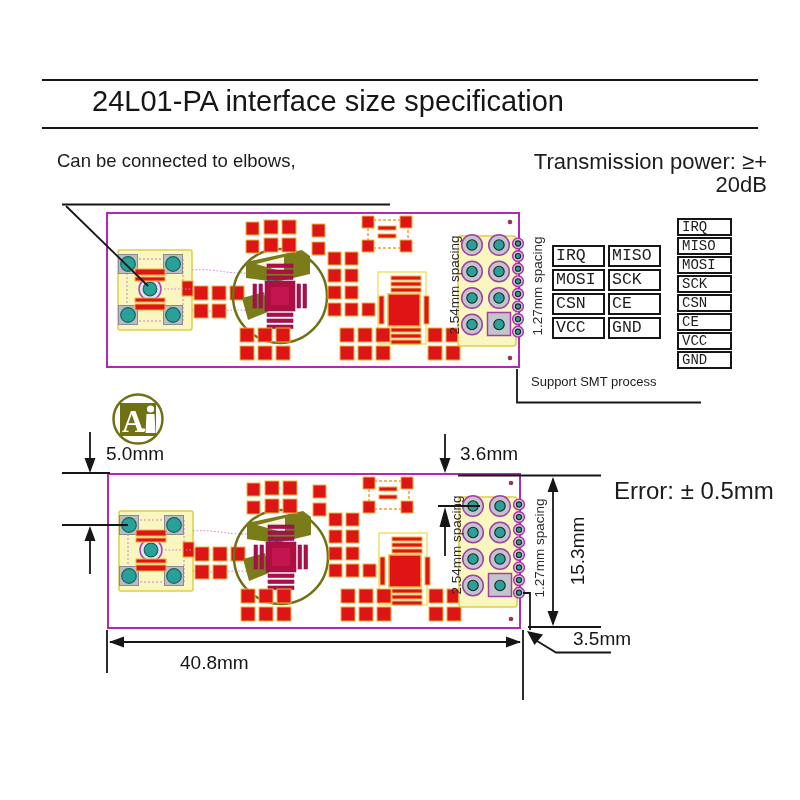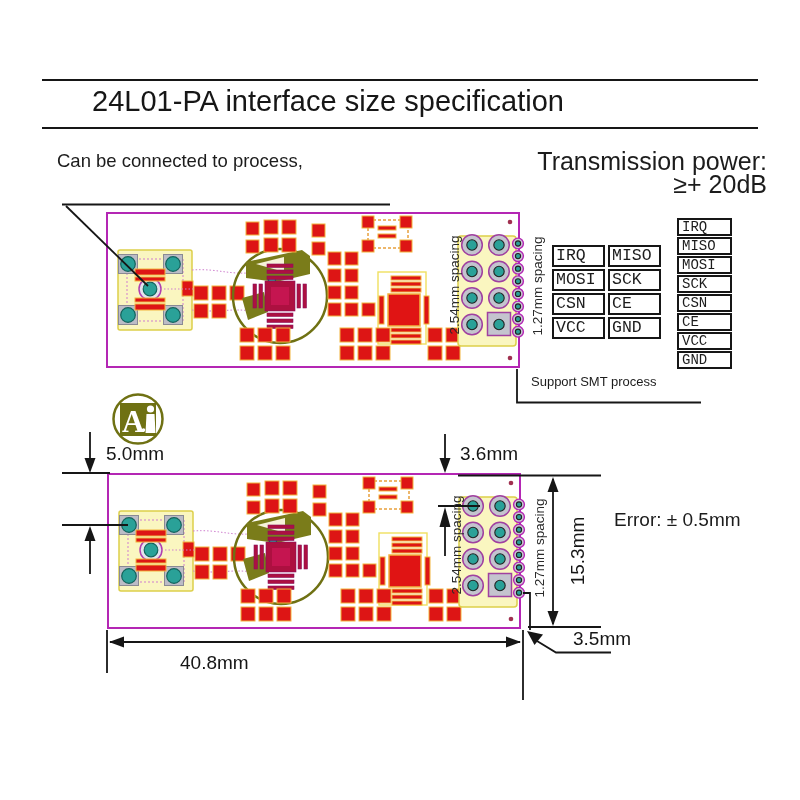--- a/index.html
+++ b/index.html
@@ -5,24 +5,24 @@
   html,body{margin:0;padding:0;}
   body{
     width:800px;height:800px;position:relative;background:#ffffff;
     font-family:"Liberation Sans", sans-serif;color:#1c1c1c;overflow:hidden;
   }
   .abs{position:absolute;}
   .rule{position:absolute;left:42px;width:716px;height:2px;background:#161616;}
   #title{position:absolute;left:0;top:85px;width:656px;text-align:center;
          font-size:29px;color:#161616;}
   .note{position:absolute;left:57px;top:149px;font-size:18.5px;line-height:23px;}
-  .tx{position:absolute;left:505px;top:150px;width:262px;font-size:25px;
+  .tx{position:absolute;left:505px;top:150px;width:262px;font-size:22px;
       line-height:23px;text-align:right;}
   .smt{position:absolute;left:531px;top:374px;font-size:13px;}
-  .err{position:absolute;left:614px;top:477px;font-size:19px;margin-top:32px;}
+  .err{position:absolute;left:614px;top:477px;font-size:24px;}
   .dim{position:absolute;font-size:19px;color:#161616;white-space:nowrap;}
   .rot{transform:rotate(-90deg);text-align:center;}
   .spacing{position:absolute;width:110px;height:16px;font-size:13.5px;color:#2a2a2a;
            text-align:center;transform:rotate(-90deg);white-space:nowrap;}
   table{position:absolute;border-collapse:separate;background:#fff;font-family:Liberation Mono, monospace;}
   .pt2{left:549px;top:243px;border-spacing:3px 2px;}
   .pt2 td{border:2px solid #161616;font-size:16.5px;width:45px;height:18px;
           line-height:18px;padding:0 2px;}
   .pl1{left:677px;top:217px;border-spacing:0 1px;}
   .pl1 td{border:2px solid #161616;font-size:14px;width:45px;height:11px;
@@ -248,21 +248,21 @@
     <path d="M146.5,414 L154.5,414 L155.5,433 L145.5,433 Z" fill="#ffffff"></path>
     <circle cx="143.5" cy="430" r="1.8" fill="#ffffff"></circle>
   </g>
 </svg>
 
 <div class="rule" style="top:79px"></div>
 <div id="title">24L01-PA interface size specification</div>
 <div class="rule" style="top:127px"></div>
 
 <div class="note">
-  <div>Can be connected to process,</div>
+  <div>Can be connected to elbows,</div>
 </div>
 <div class="tx">
   <div>Transmission power: ≥+ 20dB</div>
 </div>
 <div class="smt">Support SMT process</div>
 <div class="err">Error: ± 0.5mm</div>
 
 <table class="pt2">
   <tbody>
       <tr>

